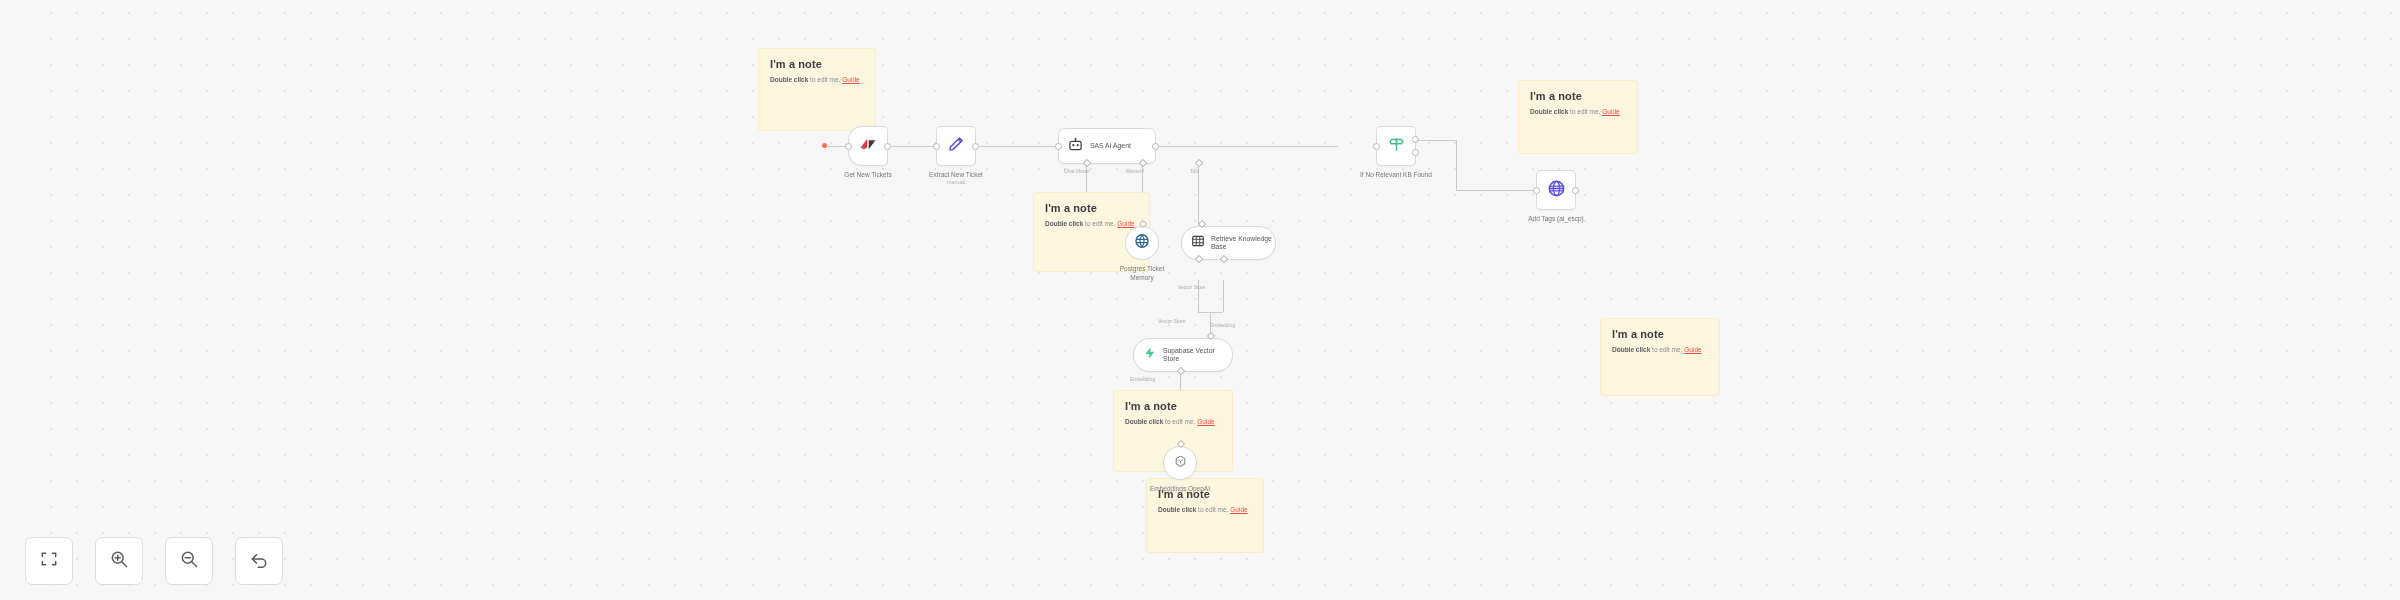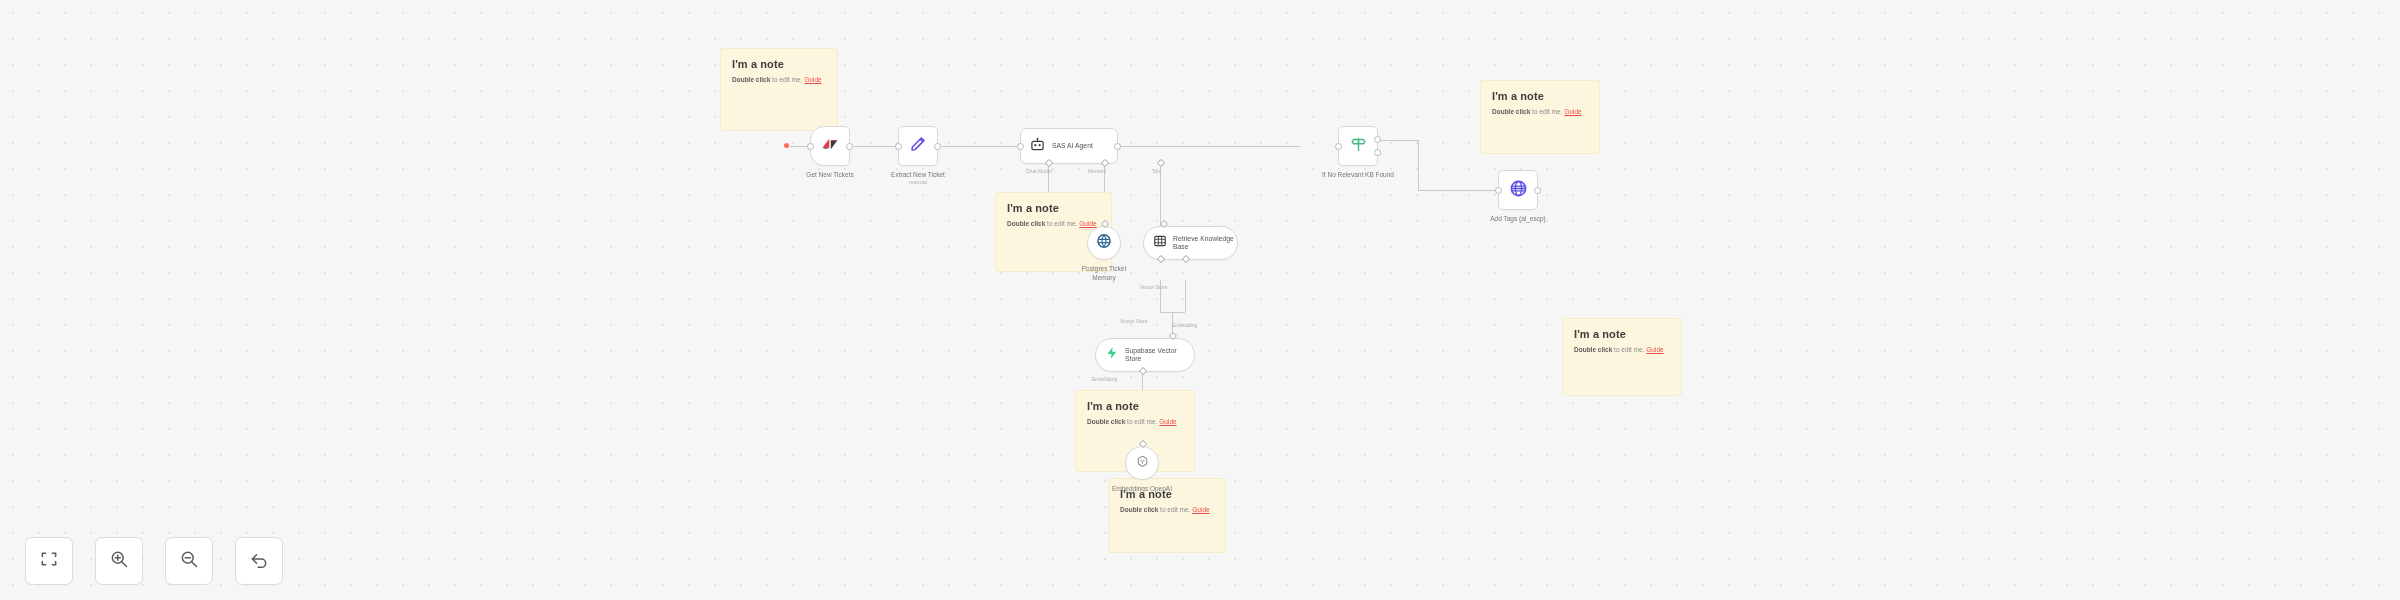--- a/index.html
+++ b/index.html
@@ -10,20 +10,21 @@
     position:relative;
   }
   
   #canvas{
     position:absolute; inset:0;
     background-color:#f6f6f6;
     background-image:
       radial-gradient(circle, #e3e3e3 1px, transparent 1px);
     background-size:26px 26px;
     background-position:0 0;
+    margin-left:38px;
   }
 
   
   .note{
     position:absolute;
     background:#fdf6df;
     border:1px solid #f6ecc8;
     border-radius:3px;
     padding:9px 11px;
     overflow:hidden;

